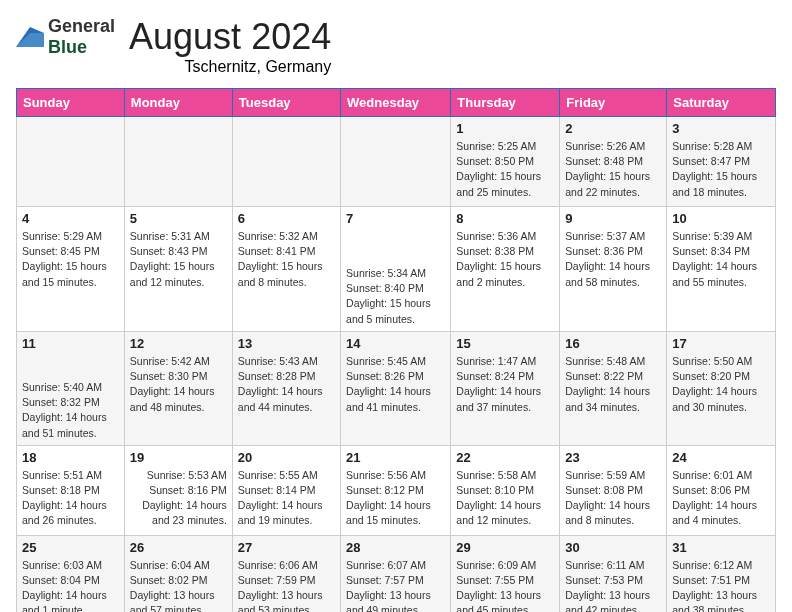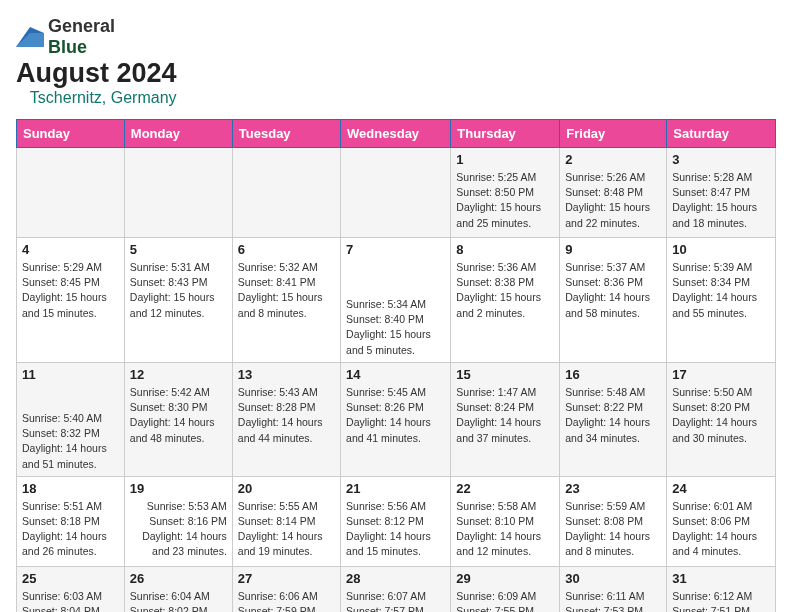--- a/index.html
+++ b/index.html
@@ -5,45 +5,44 @@
     * { box-sizing: border-box; margin: 0; padding: 0; }
     body {
       font-family: Arial, sans-serif;
       background: #fff;
       width: 792px;
       min-height: 612px;
       padding: 16px;
     }
     .header-area {
       display: flex;
-      justify-content: space-between;
       align-items: flex-start;
       margin-bottom: 12px;
-      flex-direction: column;
     }
     .logo {
       display: flex;
       align-items: center;
       gap: 4px;
     }
     .logo-icon {
       width: 28px;
       height: 20px;
     }
     .title-area {
       text-align: right;
     }
     .month-year {
-      font-size: 27px;
-      font-weight: bold;
+      font-size: 36px;
+      font-weight: normal;
       color: #222;
+      margin-left: 14px;
     }
     .location {
       font-size: 16px;
-      color: #0f766e;
+      color: #000000;
     }
     table {
       width: 100%;
       border-collapse: collapse;
       font-size: 11px;
     }
     thead th {
       background-color: #ec4899;
       color: #fff;
       text-align: left;

